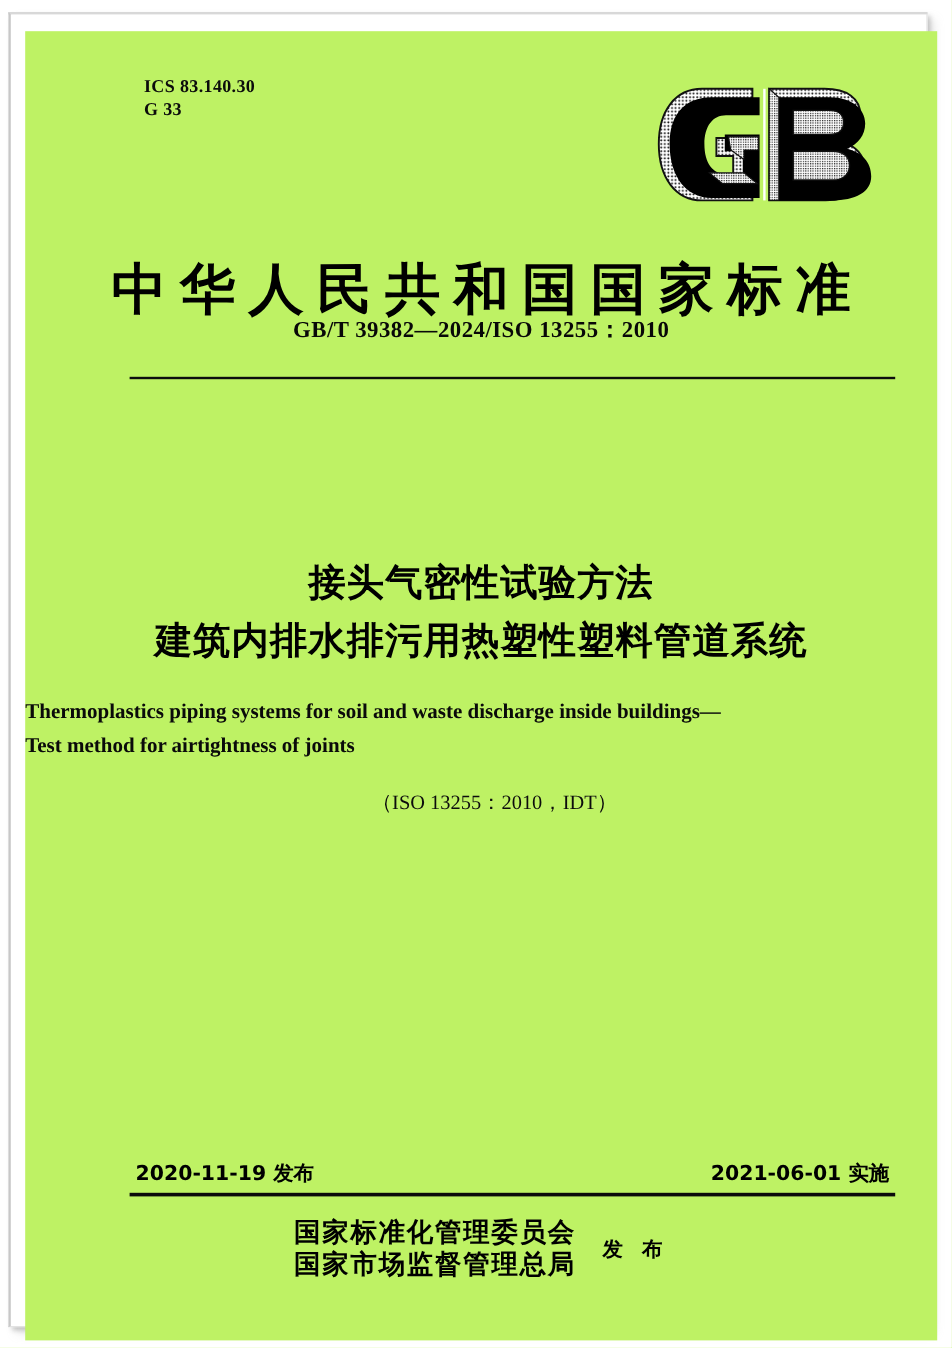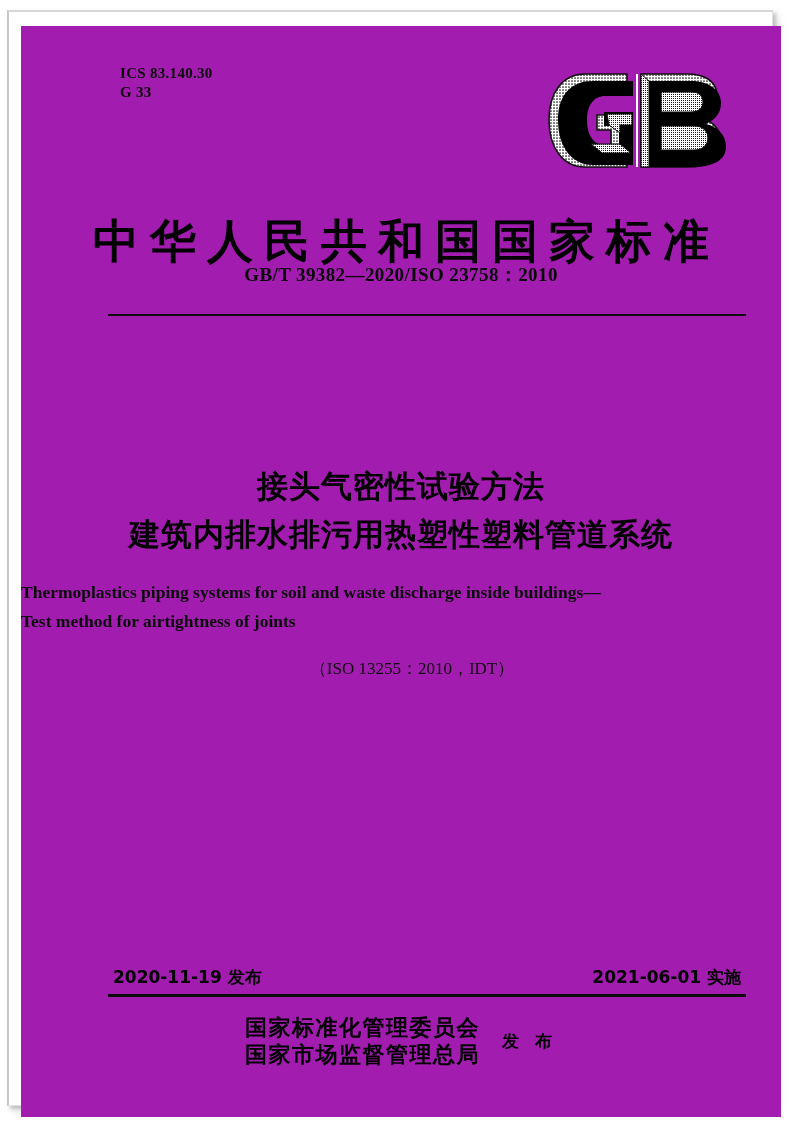--- a/index.html
+++ b/index.html
@@ -29,21 +29,21 @@
     box-shadow: 3px 3px 4px rgba(130,130,130,0.45),
                 6px 6px 8px rgba(170,170,170,0.25);
     box-sizing: border-box;
   }
   #sheet {
     position: absolute;
     left: 12px;
     top: 14px;
     width: 760px;
     height: 1091px;
-    background: #a21caf;
+    background: #bef264;
   }
 
   
   #ics-block {
     position: absolute;
     left: 99px;
     top: 38px;
     font-family: "Liberation Serif", serif;
     font-weight: bold;
     font-size: 15px;
@@ -246,21 +246,21 @@
         <path d="M120 58 L153 58 C162 58 167 63 167 70 C167 77 162 82 153 82 L120 82 Z" fill="url(#hatch2)" stroke="#111111" stroke-width="1.2"></path>
 
         <path d="M100 6 L108 13 L108 99 L100 99 Z" fill="url(#hatch2)" stroke="#111111" stroke-width="1"></path>
 
         <rect x="95" y="6" width="2" height="93" fill="#ffffff"></rect>
       </svg>
     </div>
 
     <div id="national-title">中华人民共和国国家标准</div>
 
-    <div id="standard-number">GB/T 39382—2020/ISO 23758：2010</div>
+    <div id="standard-number">GB/T 39382—2024/ISO 13255：2010</div>
 
     <div id="top-rule"></div>
 
     <div id="title-cn">
       <div>接头气密性试验方法</div>
       <div>建筑内排水排污用热塑性塑料管道系统</div>
     </div>
 
     <div id="title-en">
       <div>Thermoplastics piping systems for soil and waste discharge inside buildings—</div>

